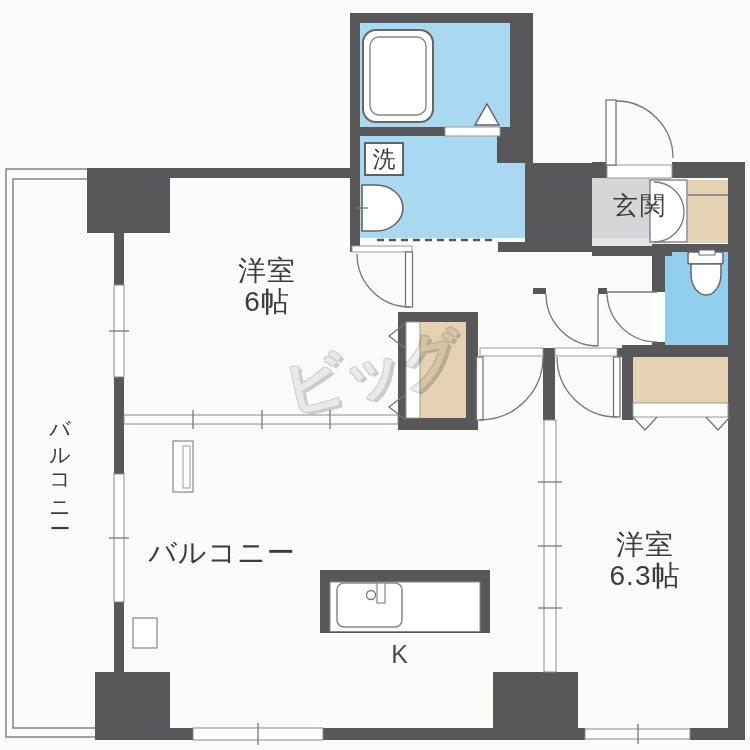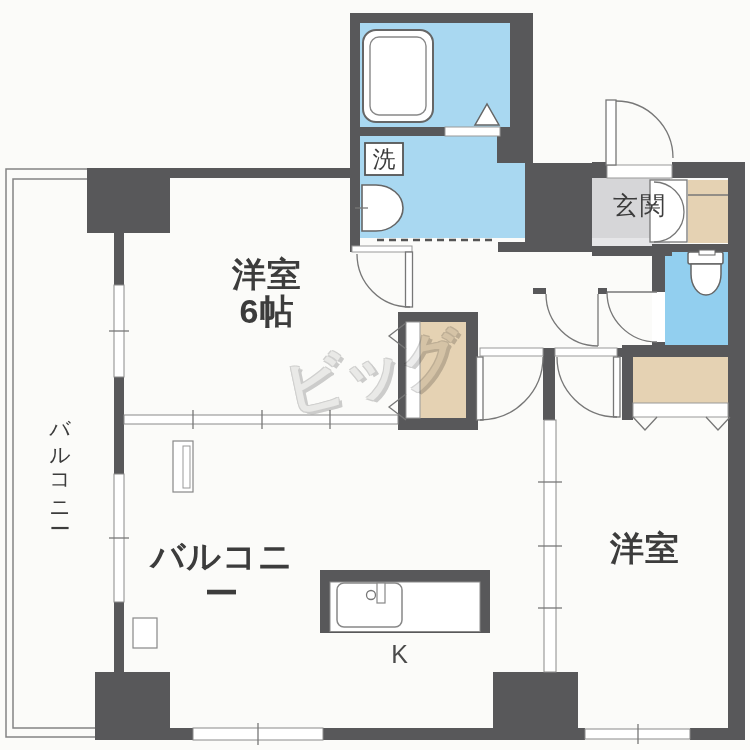--- a/index.html
+++ b/index.html
@@ -25,21 +25,21 @@
   .floor-closet{fill:var(--closet);}
   .floor-genkan{fill:var(--entrance-floor);}
   .floor-step{fill:var(--entrance-step);}
   .wht{fill:#ffffff;stroke:#777;stroke-width:1.3;}
   .wht-thin{fill:#ffffff;stroke:#999;stroke-width:1;}
   .ln{stroke:#777;stroke-width:1.3;fill:none;}
   .ln2{stroke:#848484;stroke-width:1.5;fill:none;}
   .win{fill:#ffffff;stroke:#8a8a8a;stroke-width:1;}
   .lbl{position:absolute;z-index:2;text-align:center;line-height:1.1;letter-spacing:1px;}
   .lbl .size{display:block;text-align:center;}
-  .room-font{font-size:34px;font-weight:bold;}
+  .room-font{font-size:28px;}
   .genkan-font{font-size:25px;letter-spacing:2px;}
   .k-font{font-size:25px;color:#4a4a4a;}
   .laundry-font{font-size:23px;letter-spacing:0;}
   .balcony-font{font-size:21px;writing-mode:vertical-rl;letter-spacing:4px;line-height:1;}
   #watermark{
     position:absolute;left:283px;top:330px;width:200px;z-index:1;
     font-size:60px;font-weight:bold;letter-spacing:-2px;color:#ededed;
     text-shadow:3px 3px 0 #d0d0d0,-1px -1px 0 #d4d4d4,1px -1px 0 #d4d4d4,-1px 1px 0 #d4d4d4,1px 1px 0 #d4d4d4;
     transform:rotate(-12deg);mix-blend-mode:multiply;white-space:nowrap;
   }
@@ -202,20 +202,21 @@
     <span>洋室</span>
     <span class="size">6帖</span>
   </div>
 
   <div class="lbl room-font" style="left:142px;top:538px;width:160px;">
     <span>バルコニー</span>
   </div>
 
   <div class="lbl room-font" style="left:565px;top:530px;width:160px;">
     <span>洋室</span>
+    <span class="size">6.3帖</span>
   </div>
 
   <div class="lbl genkan-font" style="left:598px;top:194px;width:84px;font-family:Liberation Mono, monospace;">玄関</div>
 
   <div class="lbl laundry-font" style="left:365px;top:147px;width:38px;">洗</div>
 
   <div class="lbl k-font" style="left:384px;top:641px;width:32px;">K</div>
 
   <div class="lbl balcony-font" style="left:50px;top:383px;height:160px;">バルコニー</div>
 

